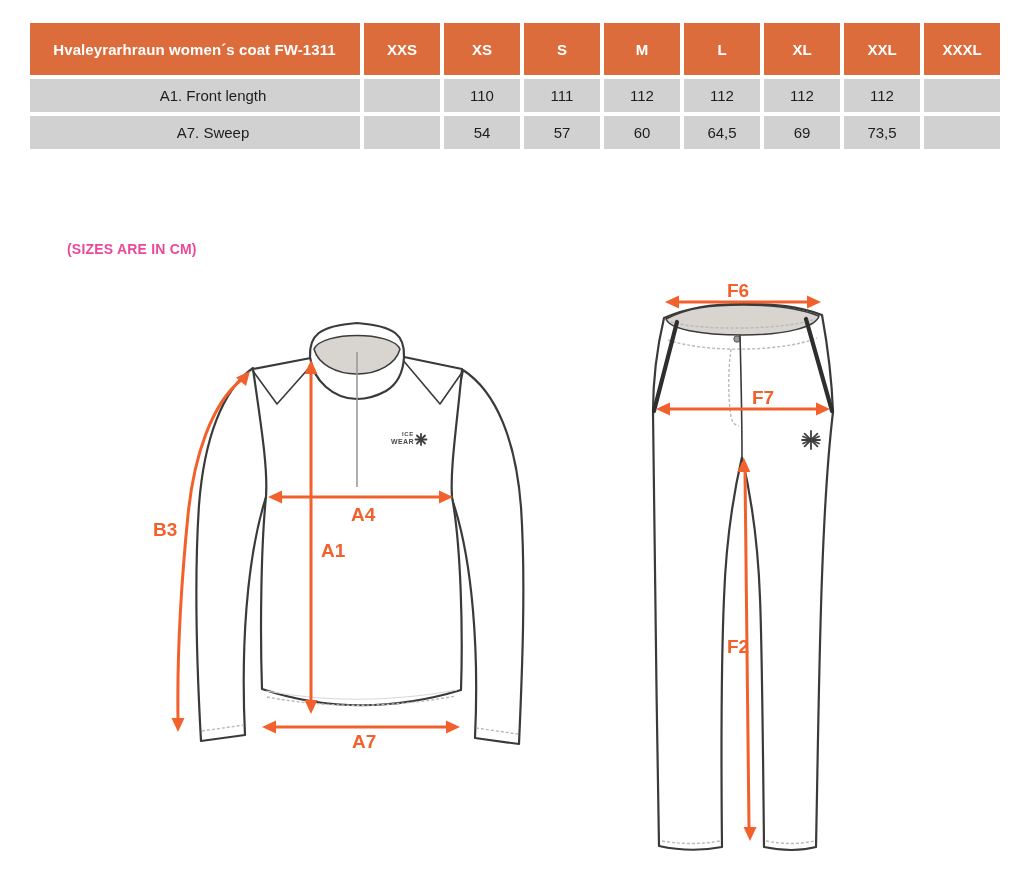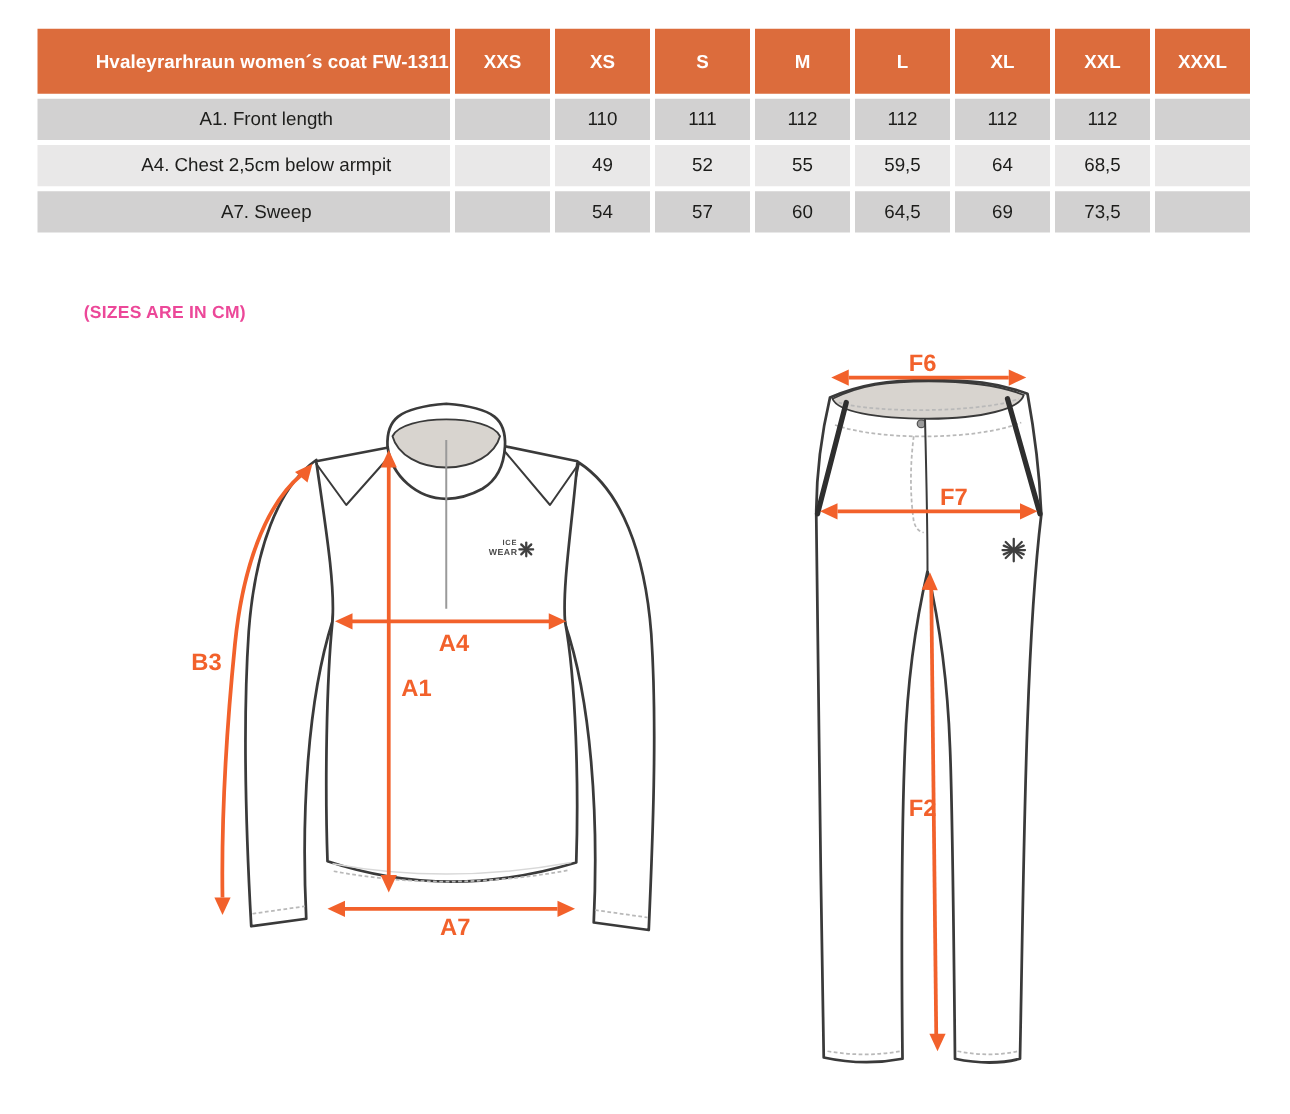--- a/index.html
+++ b/index.html
@@ -17,21 +17,21 @@
   table.size-table{
     position:absolute;left:26px;top:19px;
     border-collapse:separate;border-spacing:4px;
     table-layout:fixed;width:978px;
   }
   table.size-table th,table.size-table td{padding:0;margin:0;overflow:hidden;white-space:nowrap;}
   thead th{
     background:var(--header-bg);color:#fff;height:52px;
     font-size:15px;font-weight:700;text-align:center;vertical-align:middle;
   }
-  thead th.product{text-align:right;padding-right:1px;letter-spacing:.1px;}
+  thead th.product{padding-right:1px;letter-spacing:.1px;}
   tbody td{height:33px;font-size:15px;color:var(--ink);text-align:center;vertical-align:middle;}
   tbody tr.dark td{background:var(--row-dark);}
   tbody tr.light td{background:var(--row-light);}
   tbody td.row-label{text-align:center;padding-left:36px;}
 
   .cm-note{
     position:absolute;left:67px;top:241px;
     color:#ec4899;font-size:14px;font-weight:700;letter-spacing:.2px;
   }
 
@@ -84,31 +84,20 @@
         <td class="row-label">A1. Front length</td>
         <td></td>
         <td>110</td>
         <td>111</td>
         <td>112</td>
         <td>112</td>
         <td>112</td>
         <td>112</td>
         <td></td>
       </tr>
-      <tr class="light">
-        <td class="row-label">A4. Chest 2,5cm below armpit</td>
-        <td></td>
-        <td>49</td>
-        <td>52</td>
-        <td>55</td>
-        <td>59,5</td>
-        <td>64</td>
-        <td>68,5</td>
-        <td></td>
-      </tr>
       <tr class="dark">
         <td class="row-label">A7. Sweep</td>
         <td></td>
         <td>54</td>
         <td>57</td>
         <td>60</td>
         <td>64,5</td>
         <td>69</td>
         <td>73,5</td>
         <td></td>

